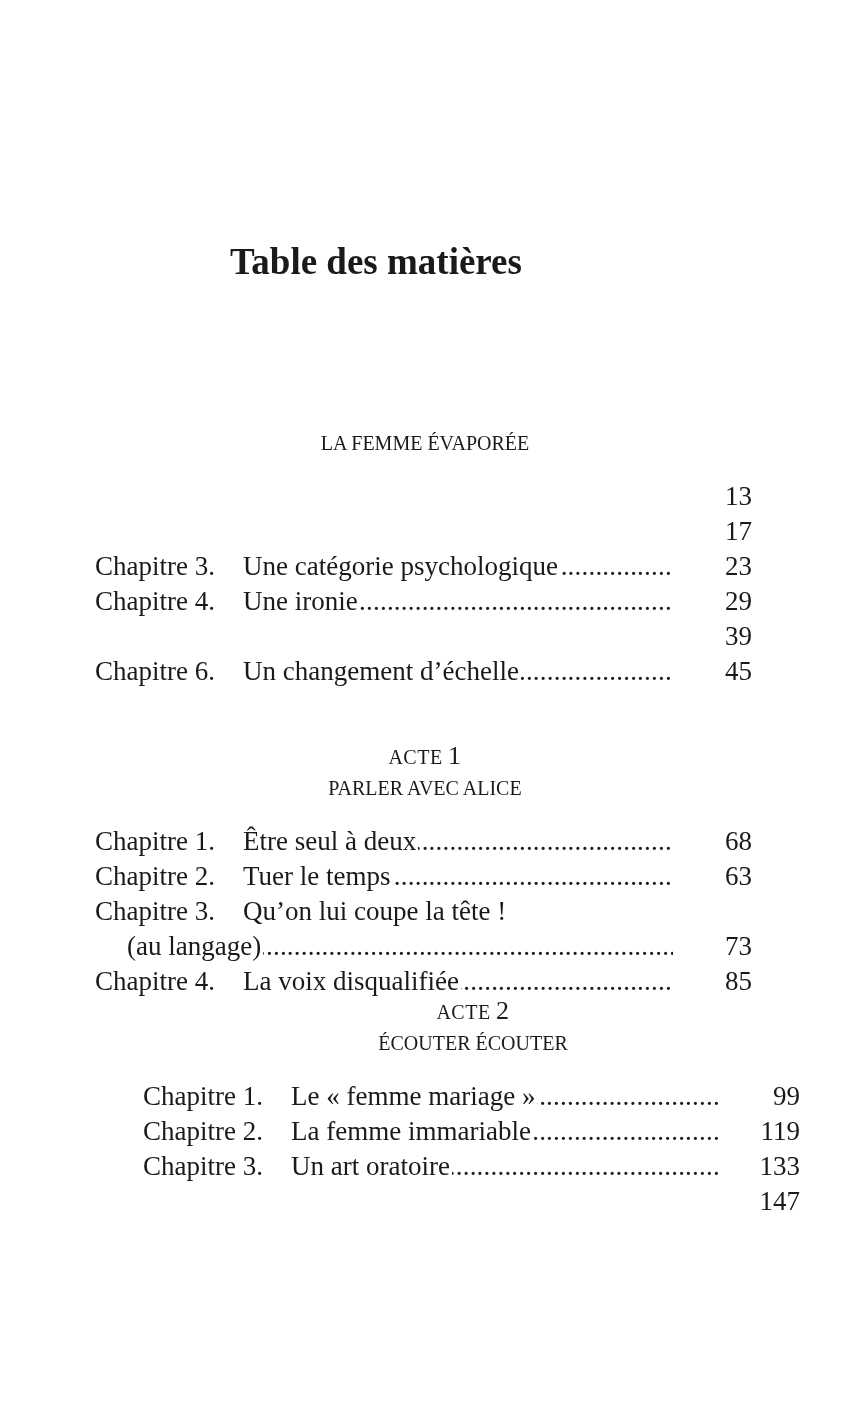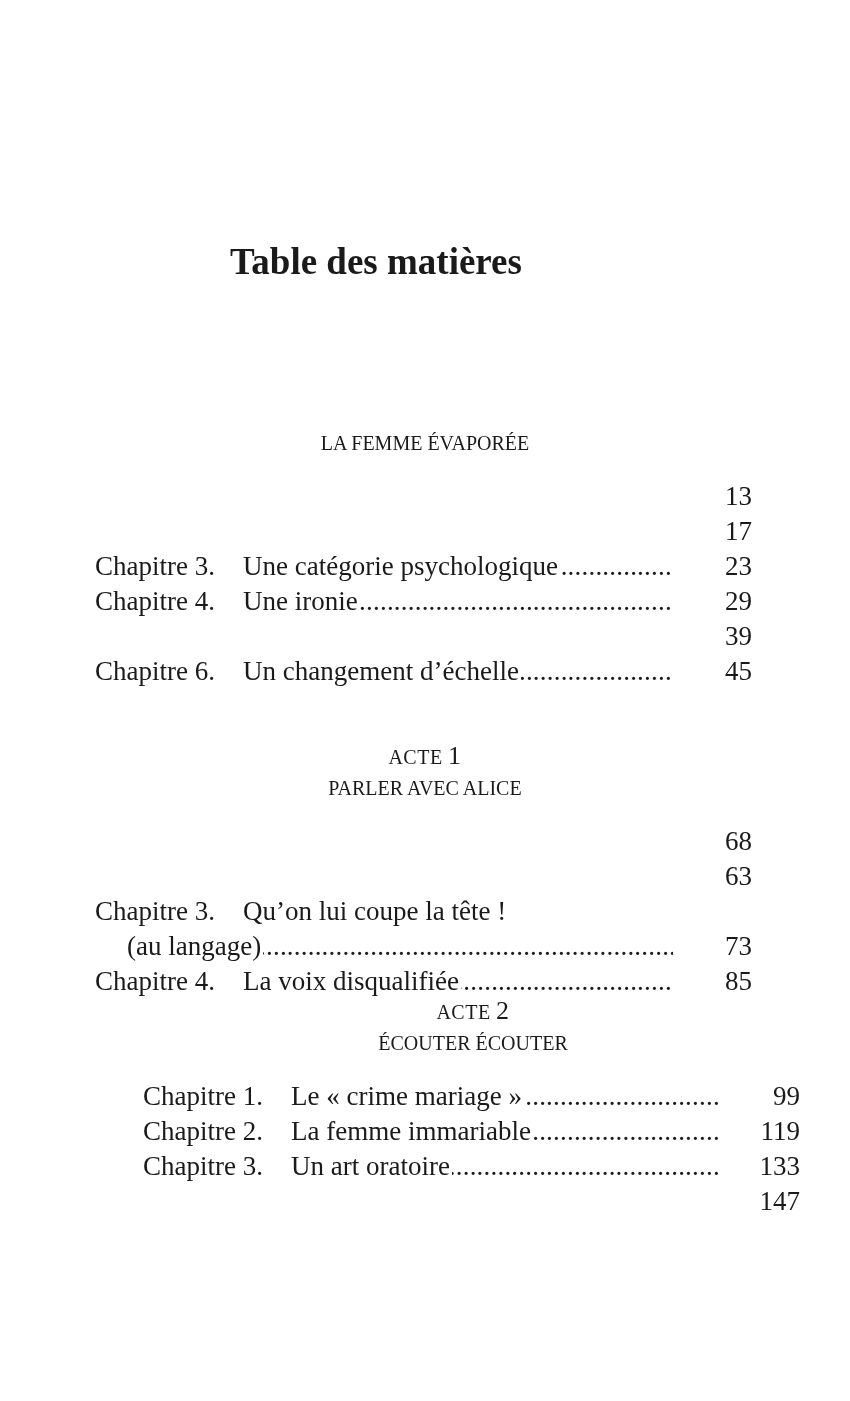--- a/index.html
+++ b/index.html
@@ -127,25 +127,25 @@
       <span class="page">45</span>
     </div>
   </div>
 </div>
 
 <div class="section" style="top:727px;margin-top:16px;">
   <div class="acte-label"><span>ACTE</span> <span class="num">1</span></div>
   <div class="section-title">PARLER AVEC ALICE</div>
   <div class="entries">
     <div class="entry">
-      <div class="left"><span class="dots">........................................................................................................................</span></div>
+      <div class="left"><span class="dots">........................................................................................................................</span><span class="label"><span class="chap">Chapitre 1.</span><span>Être seul à deux</span></span></div>
       <span class="page">68</span>
     </div>
     <div class="entry">
-      <div class="left"><span class="dots">........................................................................................................................</span></div>
+      <div class="left"><span class="dots">........................................................................................................................</span><span class="label"><span class="chap">Chapitre 2.</span><span>Tuer le temps</span></span></div>
       <span class="page">63</span>
     </div>
     <div class="entry">
       <div class="left"><span class="label"><span class="chap">Chapitre 3.</span><span>Qu’on lui coupe la tête !</span></span></div>
     </div>
     <div class="entry">
       <div class="left indent"><span class="dots">........................................................................................................................</span><span class="label">(au langage)</span></div>
       <span class="page">73</span>
     </div>
     <div class="entry">
@@ -153,21 +153,21 @@
       <span class="page">85</span>
     </div>
   </div>
 </div>
 
 <div class="section" style="top:998px;padding-left:48px;">
   <div class="acte-label"><span>ACTE</span> <span class="num">2</span></div>
   <div class="section-title">ÉCOUTER ÉCOUTER</div>
   <div class="entries">
     <div class="entry">
-      <div class="left"><span class="dots">........................................................................................................................</span><span class="label"><span class="chap">Chapitre 1.</span><span>Le « crime mariage »</span></span></div>
+      <div class="left"><span class="dots">........................................................................................................................</span><span class="label"><span class="chap">Chapitre 1.</span><span>Le « femme mariage »</span></span></div>
       <span class="page">99</span>
     </div>
     <div class="entry">
       <div class="left"><span class="dots">........................................................................................................................</span><span class="label"><span class="chap">Chapitre 2.</span><span>La femme immariable</span></span></div>
       <span class="page">119</span>
     </div>
     <div class="entry">
       <div class="left"><span class="dots">........................................................................................................................</span><span class="label"><span class="chap">Chapitre 3.</span><span>Un art oratoire</span></span></div>
       <span class="page">133</span>
     </div>

